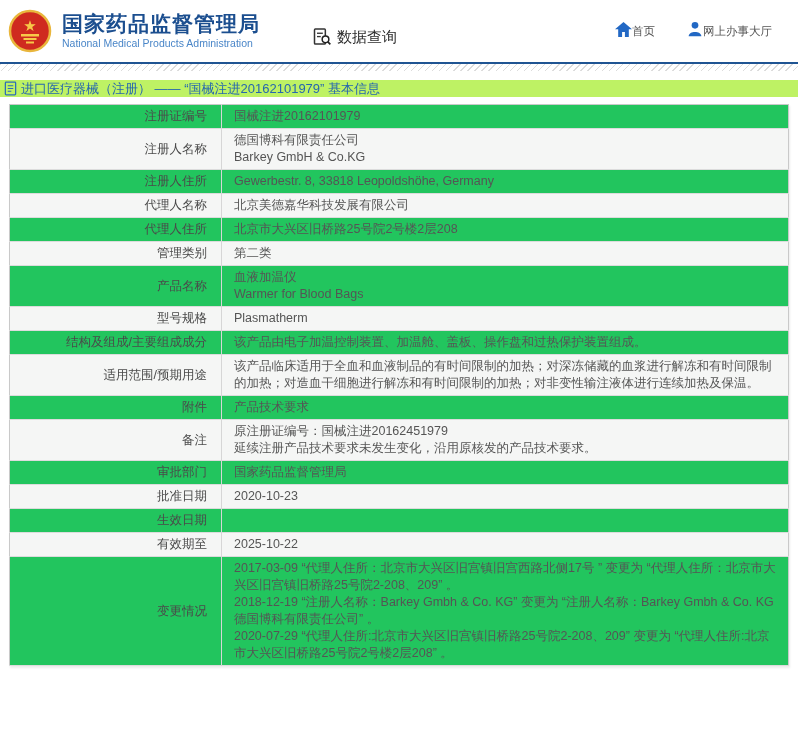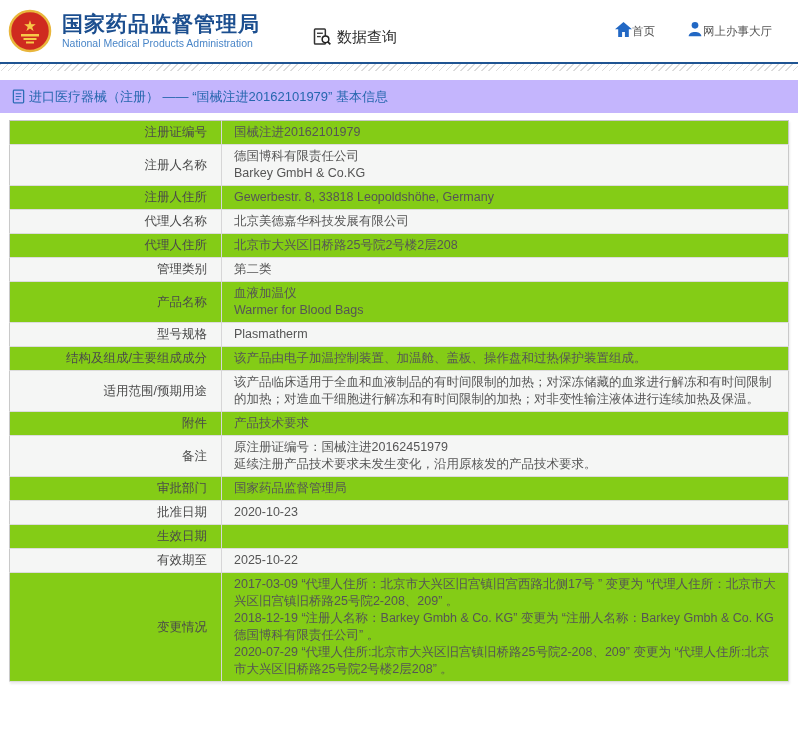--- a/index.html
+++ b/index.html
@@ -20,30 +20,30 @@
   .top-nav { margin-left:auto; margin-right:26px; display:flex; gap:32px; }
   .nav-item { display:flex; align-items:center; cursor:pointer; }
   .nav-item svg { margin-bottom:4px; }
   .nav-label { font-size:11.5px; color:#555; white-space:nowrap; }
 
   .blue-rule { height:2px; background:#1f5492; flex:0 0 auto; }
   .hatch { height:7px; flex:0 0 auto;
     background:repeating-linear-gradient(135deg,#dcdcdc 0 1px,#ffffff 1px 5px); }
 
   
-  .crumb-bar { margin-top:9px; height:33px; background:#c4b5fd; display:flex; align-items:center;
-    padding-left:12px; flex:0 0 auto; }
+  .crumb-bar { margin-top:9px; height:17px; background:#bef264; display:flex; align-items:center;
+    padding-left:4px; flex:0 0 auto; }
   .crumb-bar svg { margin-right:4px; }
   .crumb-text { font-size:13px; color:#2667ae; }
 
   
   .table-wrap { margin:7px 9px 0 9px; flex:0 0 auto; }
   table.info { width:100%; border-collapse:collapse; border:1px solid #c9c9c9;
     box-shadow:1px 2px 2px rgba(0,0,0,0.08); font-size:12.5px; color:#555; }
-  table.info tr { border-bottom:1px solid #dcdcdc; background:#84cc16; }
+  table.info tr { border-bottom:1px solid #dcdcdc; background:#22c55e; }
   table.info tr:nth-child(even) { background:#f5f6f5; }
   table.info th { width:212px; font-weight:normal; text-align:right; vertical-align:middle;
     padding:3px 14px 3px 6px; border-right:1px solid #d6d6d6; color:#4a4a4a; line-height:17px; }
   table.info td { padding:3px 10px 3px 12px; line-height:17px; vertical-align:middle; }
   .val-line { line-height:17px; }
 </style>
 </head>
 <body>
 
 <div class="header">

